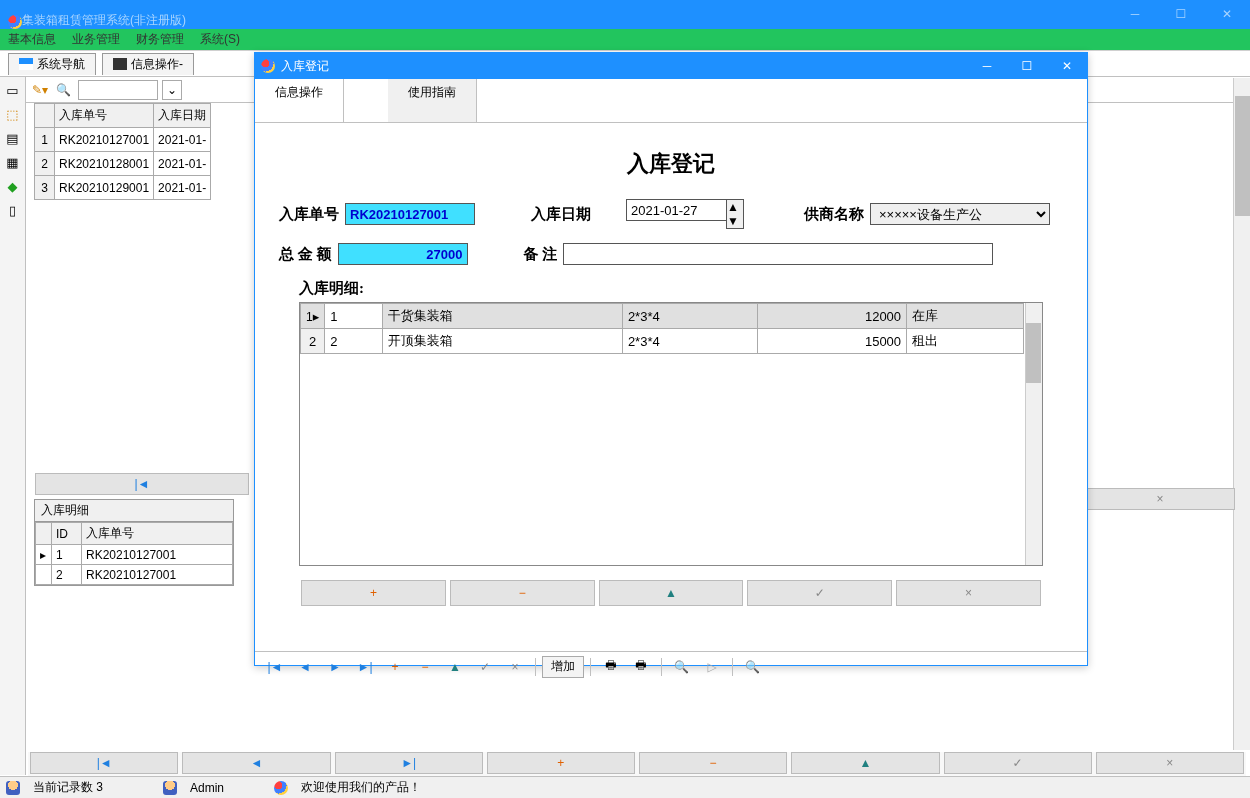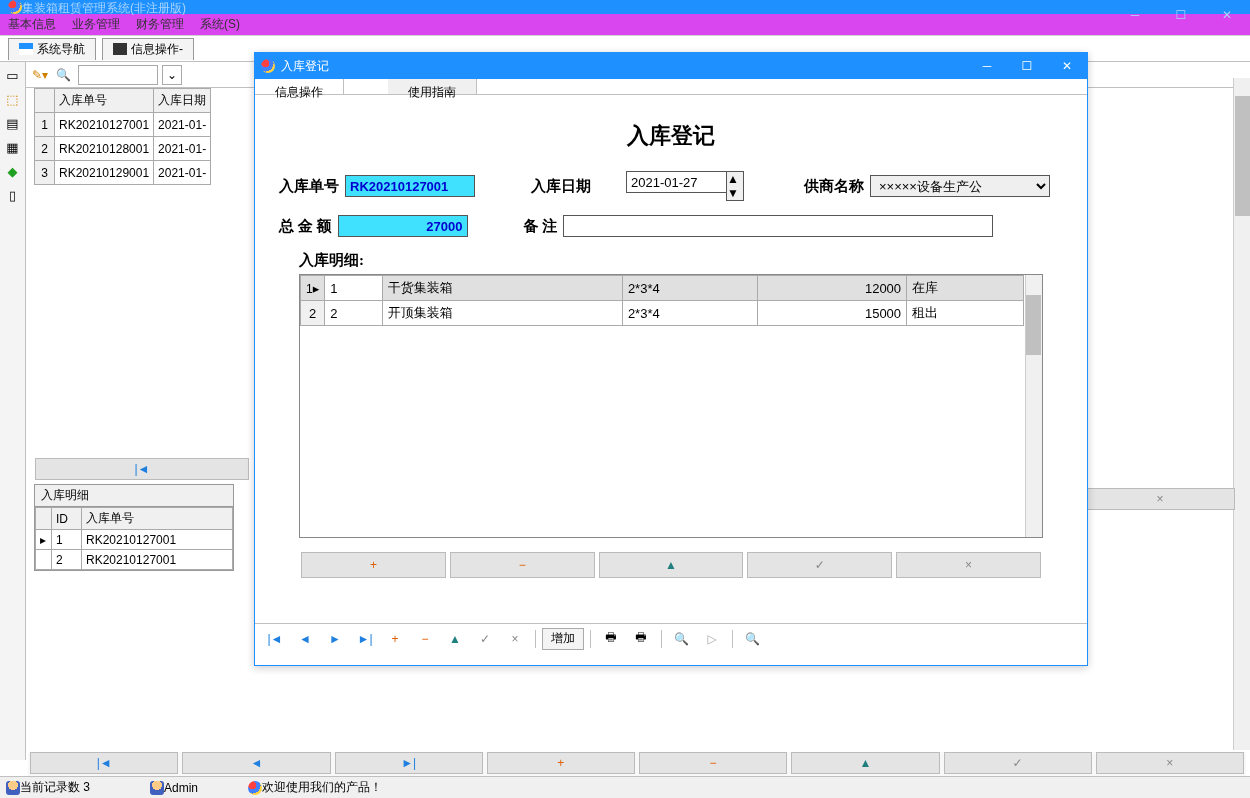--- a/index.html
+++ b/index.html
@@ -1,24 +1,24 @@
 <!DOCTYPE html>
 <html><head>
 <meta charset="utf-8">
 <style>
 * { box-sizing: border-box; margin: 0; padding: 0; font-family: "Microsoft YaHei", SimSun, sans-serif; font-size: 12px; }
 body { background: #fff; width: 1250px; height: 798px; overflow: hidden; position: relative; }
 
 
-.main-titlebar { height: 14px; background: #1e90ff; display: flex; align-items: flex-start; color: #a8d4ff; padding-left: 8px; }
+.main-titlebar { height: 29px; background: #1e90ff; display: flex; align-items: flex-end; color: #a8d4ff; padding-left: 8px; }
 .main-titlebar .title { flex: 1; }
 .main-titlebar .winbtn { width: 46px; height: 30px; display: flex; align-items: center; justify-content: center; color: #a8d4ff; cursor: pointer; }
 
 
-.menubar { height: 22px; background: #d946ef; display: flex; align-items: center; padding-left: 8px; gap: 16px; border-bottom: 1px solid #d0d0d0; }
+.menubar { height: 22px; background: #22c55e; display: flex; align-items: center; padding-left: 8px; gap: 16px; border-bottom: 1px solid #d0d0d0; }
 .menubar span { color: #333; cursor: pointer; }
 
 
 .tabs-row { height: 26px; background: #fff; border-bottom: 1px solid #c0c0c0; display: flex; align-items: center; padding-left: 8px; }
 .tabs-row .tab { display: flex; align-items: center; gap: 4px; padding: 2px 10px; margin-right: 6px; border: 1px solid #999; border-bottom: none; background: #f4f4f4; cursor: pointer; }
 .tab-icon { width: 14px; height: 12px; background: #333; display: inline-block; }
 .tab-icon.tree { background: linear-gradient(#1e90ff 50%, #fff 50%); }
 
 
 .content { position: relative; height: calc(798px - 30px - 22px - 26px - 22px); display: flex; }
@@ -53,21 +53,21 @@
 .detail-panel th, .detail-panel td { border: 1px solid #aaa; padding: 2px 4px; text-align: left; height: 20px; }
 .detail-panel th { background: #f0f0f0; font-weight: normal; }
 
 
 .dialog { position: absolute; left: 254px; top: 52px; width: 834px; height: 614px; border: 1px solid #1e90ff; background: #fff; box-shadow: 0 2px 8px rgba(0,0,0,0.2); z-index: 10; }
 .dialog-titlebar { height: 26px; background: #1e90ff; display: flex; align-items: center; color: #fff; padding-left: 6px; }
 .dialog-titlebar .title { flex: 1; }
 .dialog-titlebar .winbtn { width: 40px; height: 26px; display: flex; align-items: center; justify-content: center; cursor: pointer; color: #fff; }
 
 
-.dialog-tabs { height: 16px; border-bottom: 1px solid #c0c0c0; display: flex; }
+.dialog-tabs { height: 44px; border-bottom: 1px solid #c0c0c0; display: flex; }
 .dialog-tabs .dtab { padding: 5px 20px; border-right: 1px solid #c0c0c0; cursor: pointer; background: #fff; }
 .dialog-tabs .dtab.inactive { background: #f0f0f0; margin-left: 44px; }
 
 
 .dialog-body { padding: 14px; height: calc(100% - 26px - 28px - 30px); position: relative; }
 .dialog-heading { text-align: center; font-size: 22px; font-family: SimSun, serif; font-weight: bold; margin: 12px 0 20px 0; }
 .form-row { display: flex; align-items: center; gap: 18px; margin-bottom: 14px; padding: 0 10px; }
 .form-group { display: flex; align-items: center; gap: 6px; }
 .form-group label { font-family: SimSun, serif; font-size: 15px; font-weight: bold; white-space: nowrap; }
 .form-group input, .form-group select { height: 22px; border: 1px solid #555; padding: 0 4px; font-size: 13px; }
@@ -98,21 +98,21 @@
 .dialog-toolbar .dtbtn { width: 28px; height: 22px; border: 1px solid transparent; display: flex; align-items: center; justify-content: center; cursor: pointer; font-size: 12px; }
 .dialog-toolbar .dtbtn.text { width: auto; padding: 0 8px; border: 1px solid #aaa; background: #f4f4f4; }
 .dialog-toolbar .sep { width: 1px; height: 18px; background: #c0c0c0; margin: 0 4px; }
 
 
 .main-nav-strip { position: absolute; bottom: 22px; left: 28px; right: 4px; height: 24px; display: flex; background: #f8f8f8; }
 .main-nav-strip .navbtn { flex: 1; height: 22px; background: #e4e4e4; border: 1px solid #bbb; margin: 0 2px; display: flex; align-items: center; justify-content: center; cursor: pointer; }
 
 
 .statusbar { position: absolute; bottom: 0; left: 0; right: 0; height: 22px; background: #f0f0f0; border-top: 1px solid #c0c0c0; display: flex; align-items: center; padding-left: 6px; gap: 20px; }
-.statusbar .sitem { display: flex; align-items: center; gap: 0; }
+.statusbar .sitem { display: flex; align-items: center; gap: 13px; }
 .app-icon { width: 14px; height: 14px; display: inline-block; background: radial-gradient(circle at 30% 30%, #ff4040 0 30%, #4080ff 30% 60%, #ffd040 60% 100%); border-radius: 50%; }
 .user-icon { width: 14px; height: 14px; display: inline-block; background: radial-gradient(circle at 50% 30%, #ffcc88 0 40%, #4060c0 40% 100%); border-radius: 3px; }
 
 .right-scroll { position: absolute; right: 0; top: 78px; width: 17px; bottom: 48px; background: #f0f0f0; border-left: 1px solid #ccc; }
 .right-scroll .thumb { position: absolute; top: 18px; left: 1px; width: 15px; height: 120px; background: #c0c0c0; }
 </style>
 </head>
 <body>
 
 <div class="main-titlebar">

